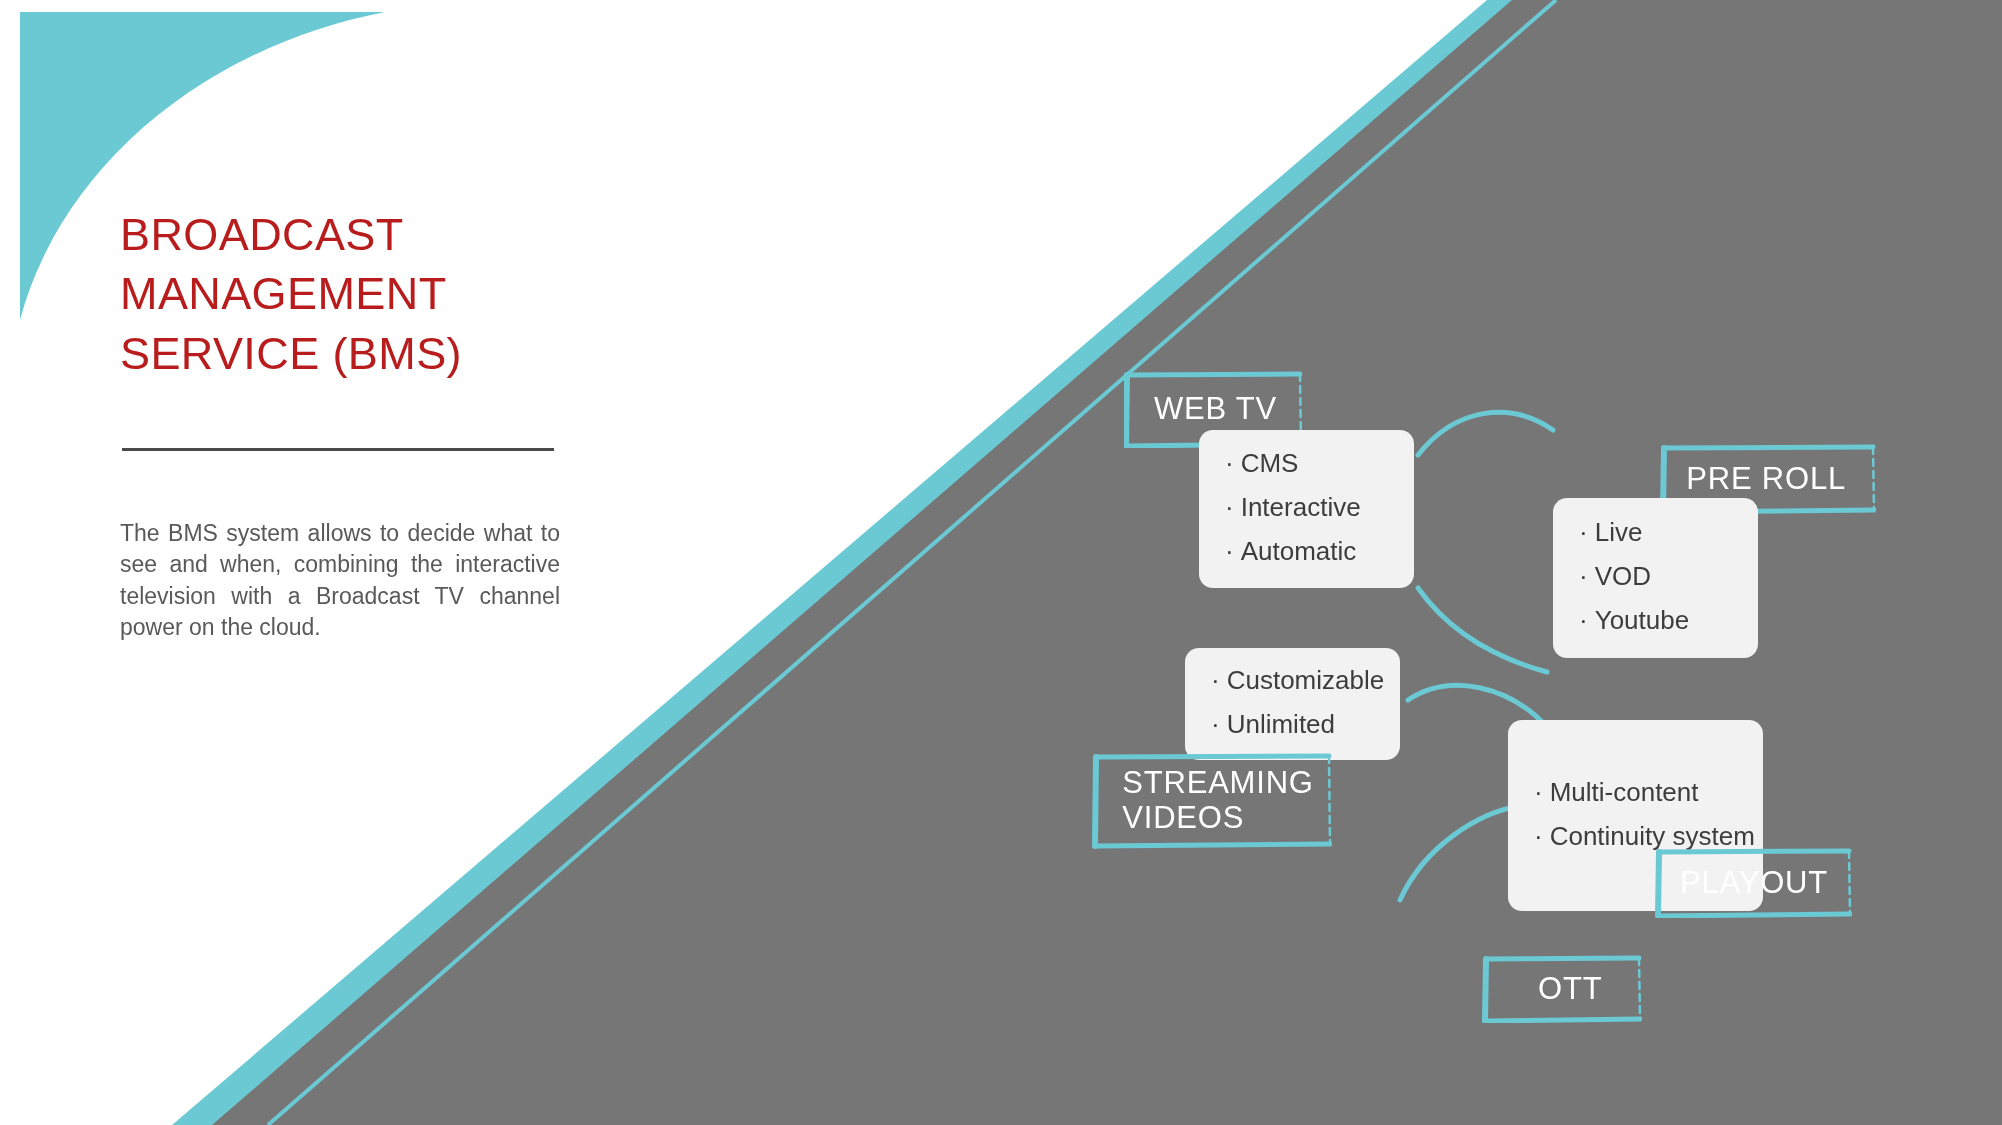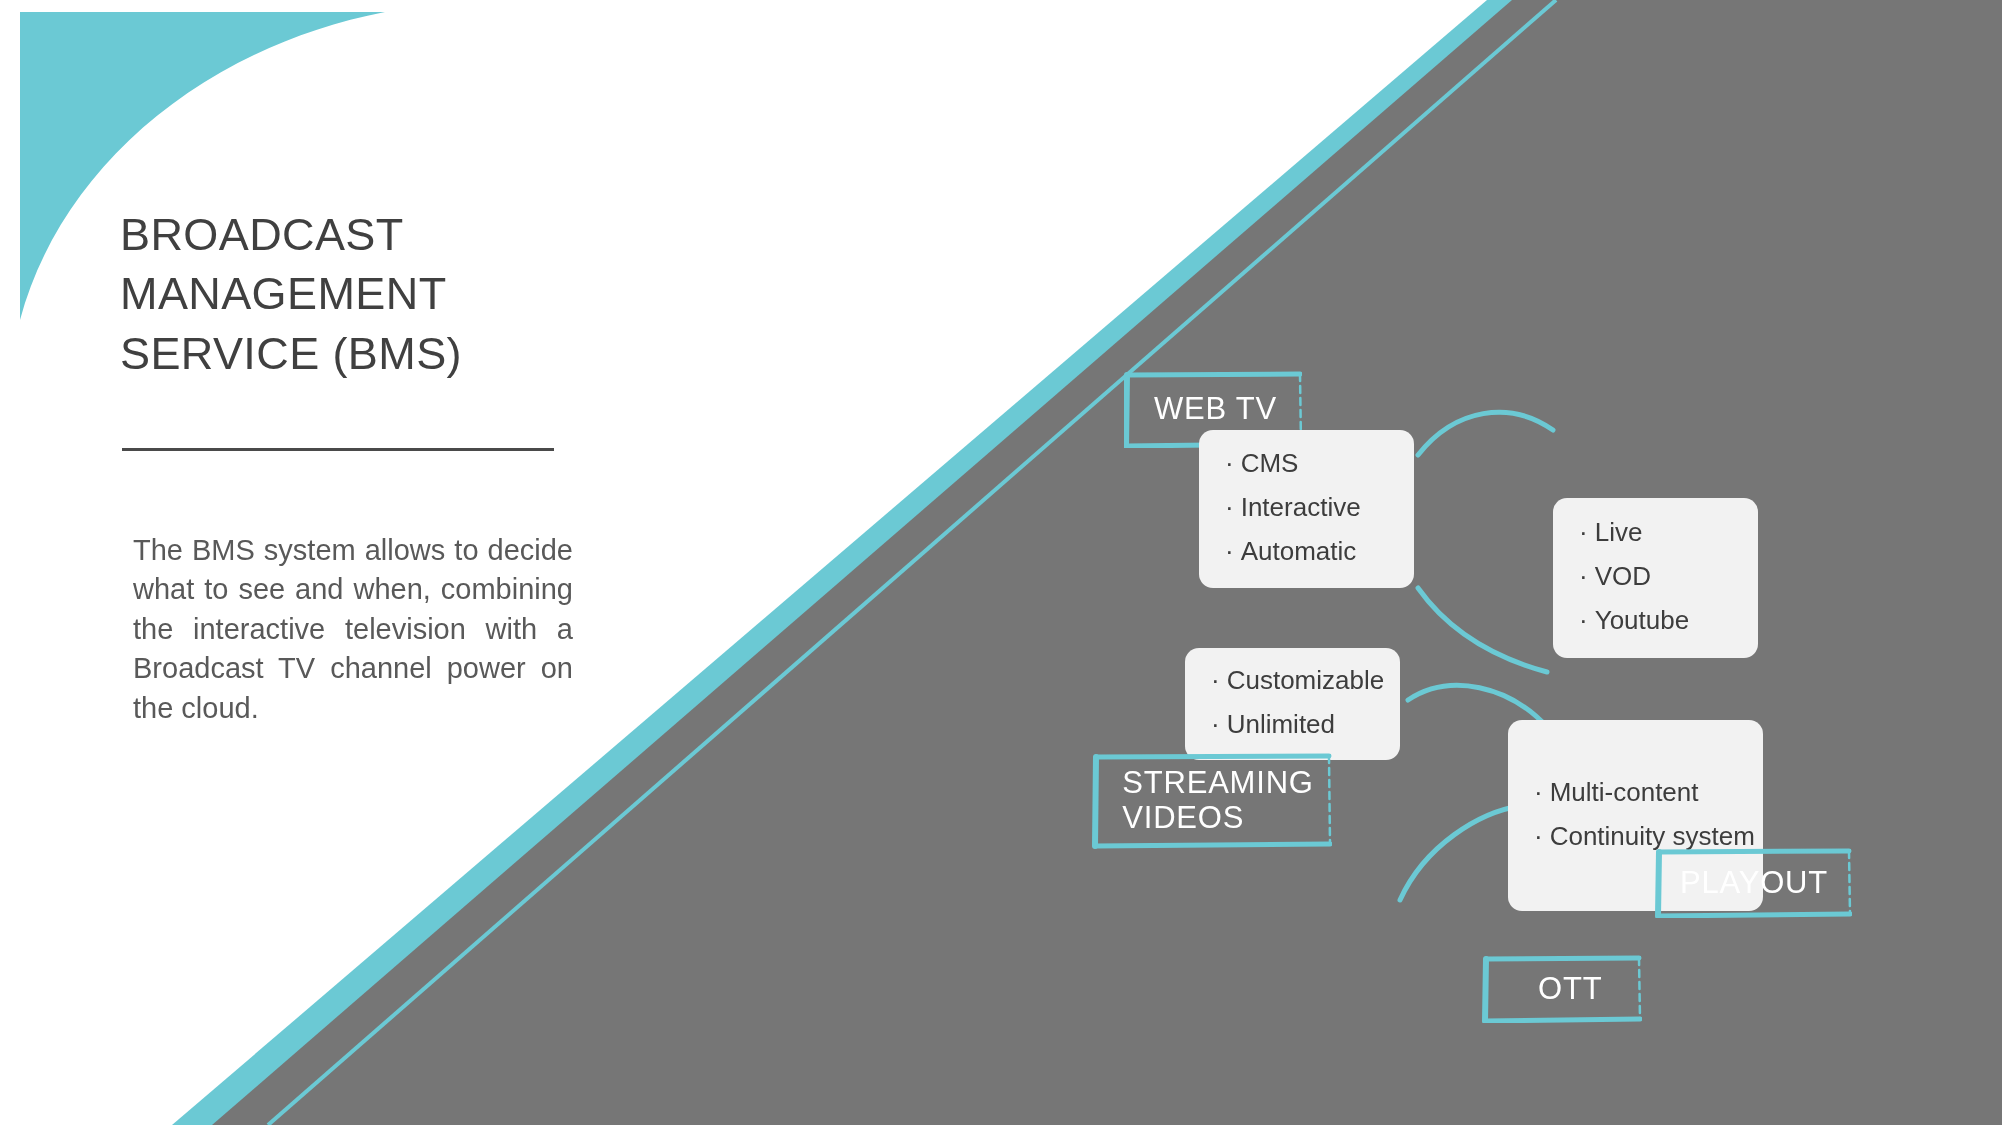--- a/index.html
+++ b/index.html
@@ -30,44 +30,44 @@
   .title-block {
     position: absolute;
     left: 120px;
     top: 205px;
     width: 470px;
   }
   .slide-title {
     font-size: 45px;
     line-height: 1.32;
     letter-spacing: 0.4px;
-    color: #404040;
+    color: #b91c1c;
     font-weight: 400;
     margin: 0;
     white-space: pre-line;
   }
   .rule {
     position: absolute;
     left: 122px;
     top: 448px;
     width: 432px;
     height: 3px;
     background: #4a4a4a;
   }
   .body-copy {
     position: absolute;
     left: 120px;
     top: 518px;
     width: 440px;
-    font-size: 29px;
+    font-size: 23px;
     line-height: 1.36;
     color: #595959;
     text-align: justify;
     text-align-last: left;
-    margin: 13px;
+    margin: 0;
     white-space: pre-line;
   }
 
   
   .diagram {
     position: absolute;
     left: 0; top: 0;
     width: 2002px;
     height: 1125px;
   }
@@ -188,20 +188,31 @@
         <span class="dot">·</span><span>CMS</span>
       </div>
       <div class="bullet-row">
         <span class="dot">·</span><span>Interactive</span>
       </div>
       <div class="bullet-row">
         <span class="dot">·</span><span>Automatic</span>
       </div>
     </div>
 
+    <div class="label-box lb-preroll" style="left:1660px; top:444px; width:216px; height:70px;">
+      <svg class="sketch" viewBox="0 0 216 70" preserveAspectRatio="none">
+        <g fill="none" stroke="#6BC9D4" stroke-linecap="round">
+          <path d="M 4 4 L 213 3" stroke-width="5"></path>
+          <path d="M 213 3 L 214 66" stroke-width="2.5" stroke-dasharray="7 5"></path>
+          <path d="M 214 66 L 3 68" stroke-width="5"></path>
+          <path d="M 3 68 L 4 4" stroke-width="6"></path>
+        </g>
+      </svg>
+      <div class="label-text">PRE ROLL</div>
+    </div>
 
     <div class="item-card" style="left:1185px; top:648px; width:215px; height:112px;">
       <div class="bullet-row">
         <span class="dot">·</span><span>Customizable</span>
       </div>
       <div class="bullet-row">
         <span class="dot">·</span><span>Unlimited</span>
       </div>
     </div>
 

